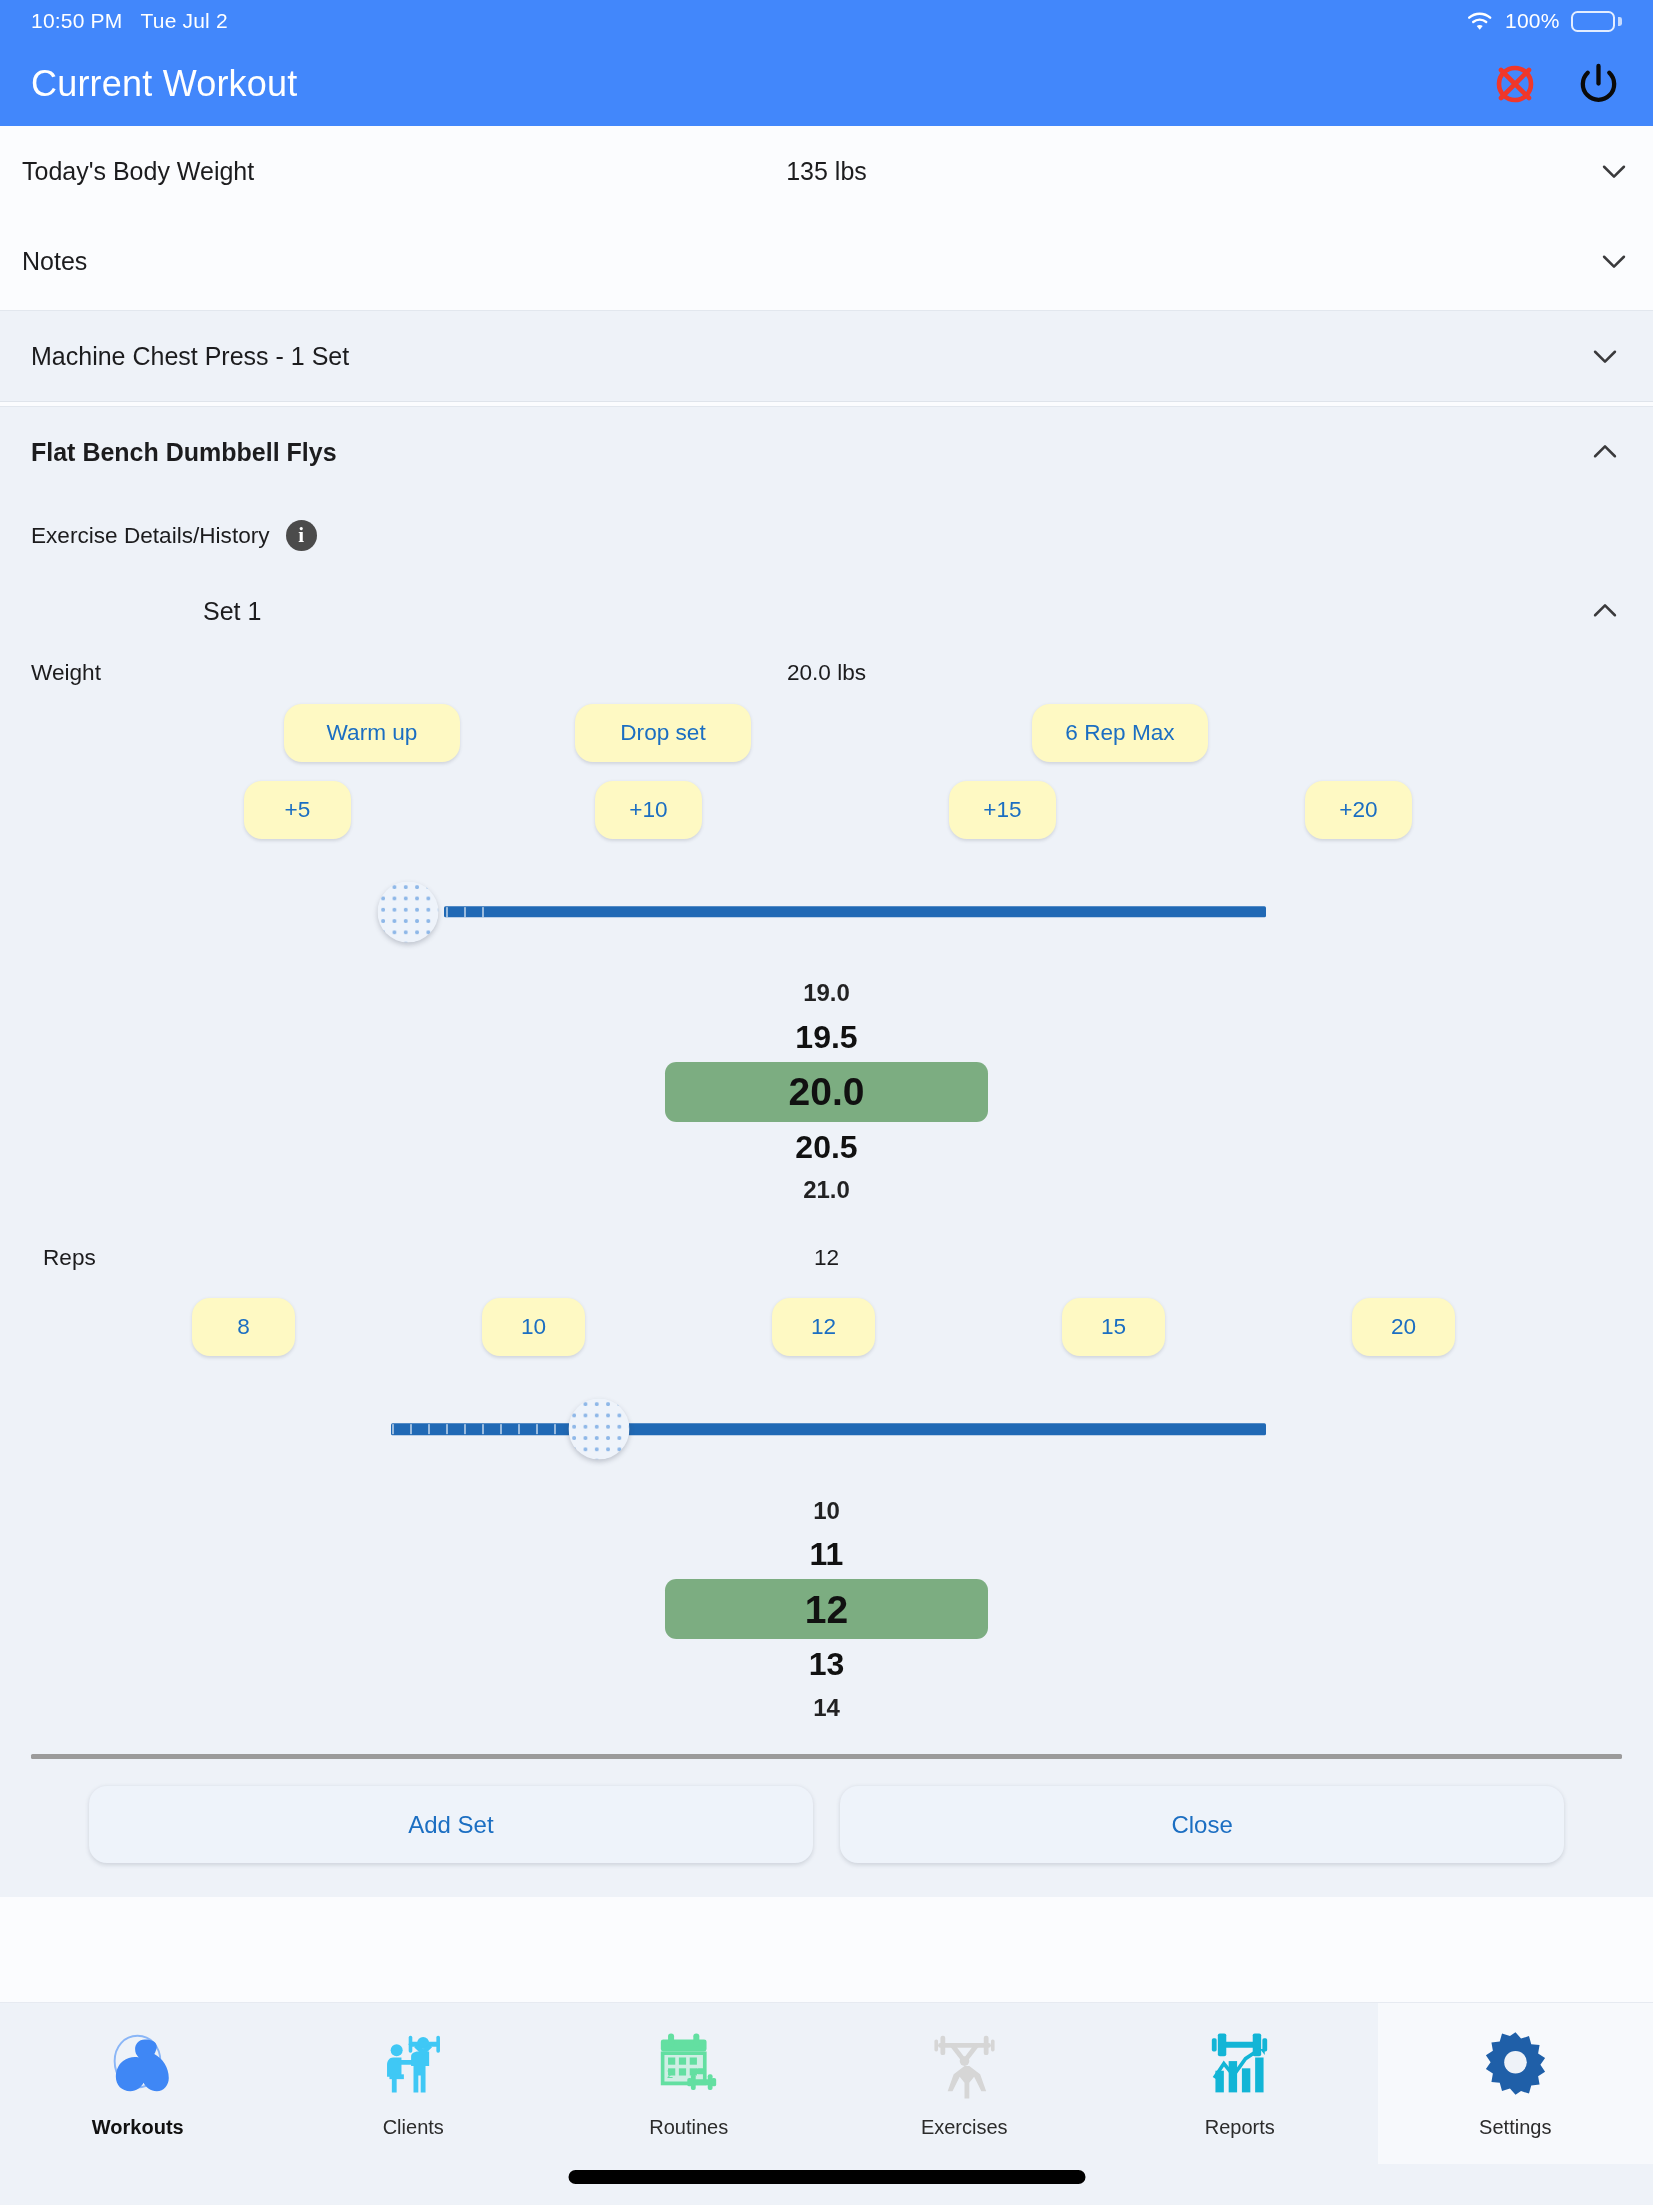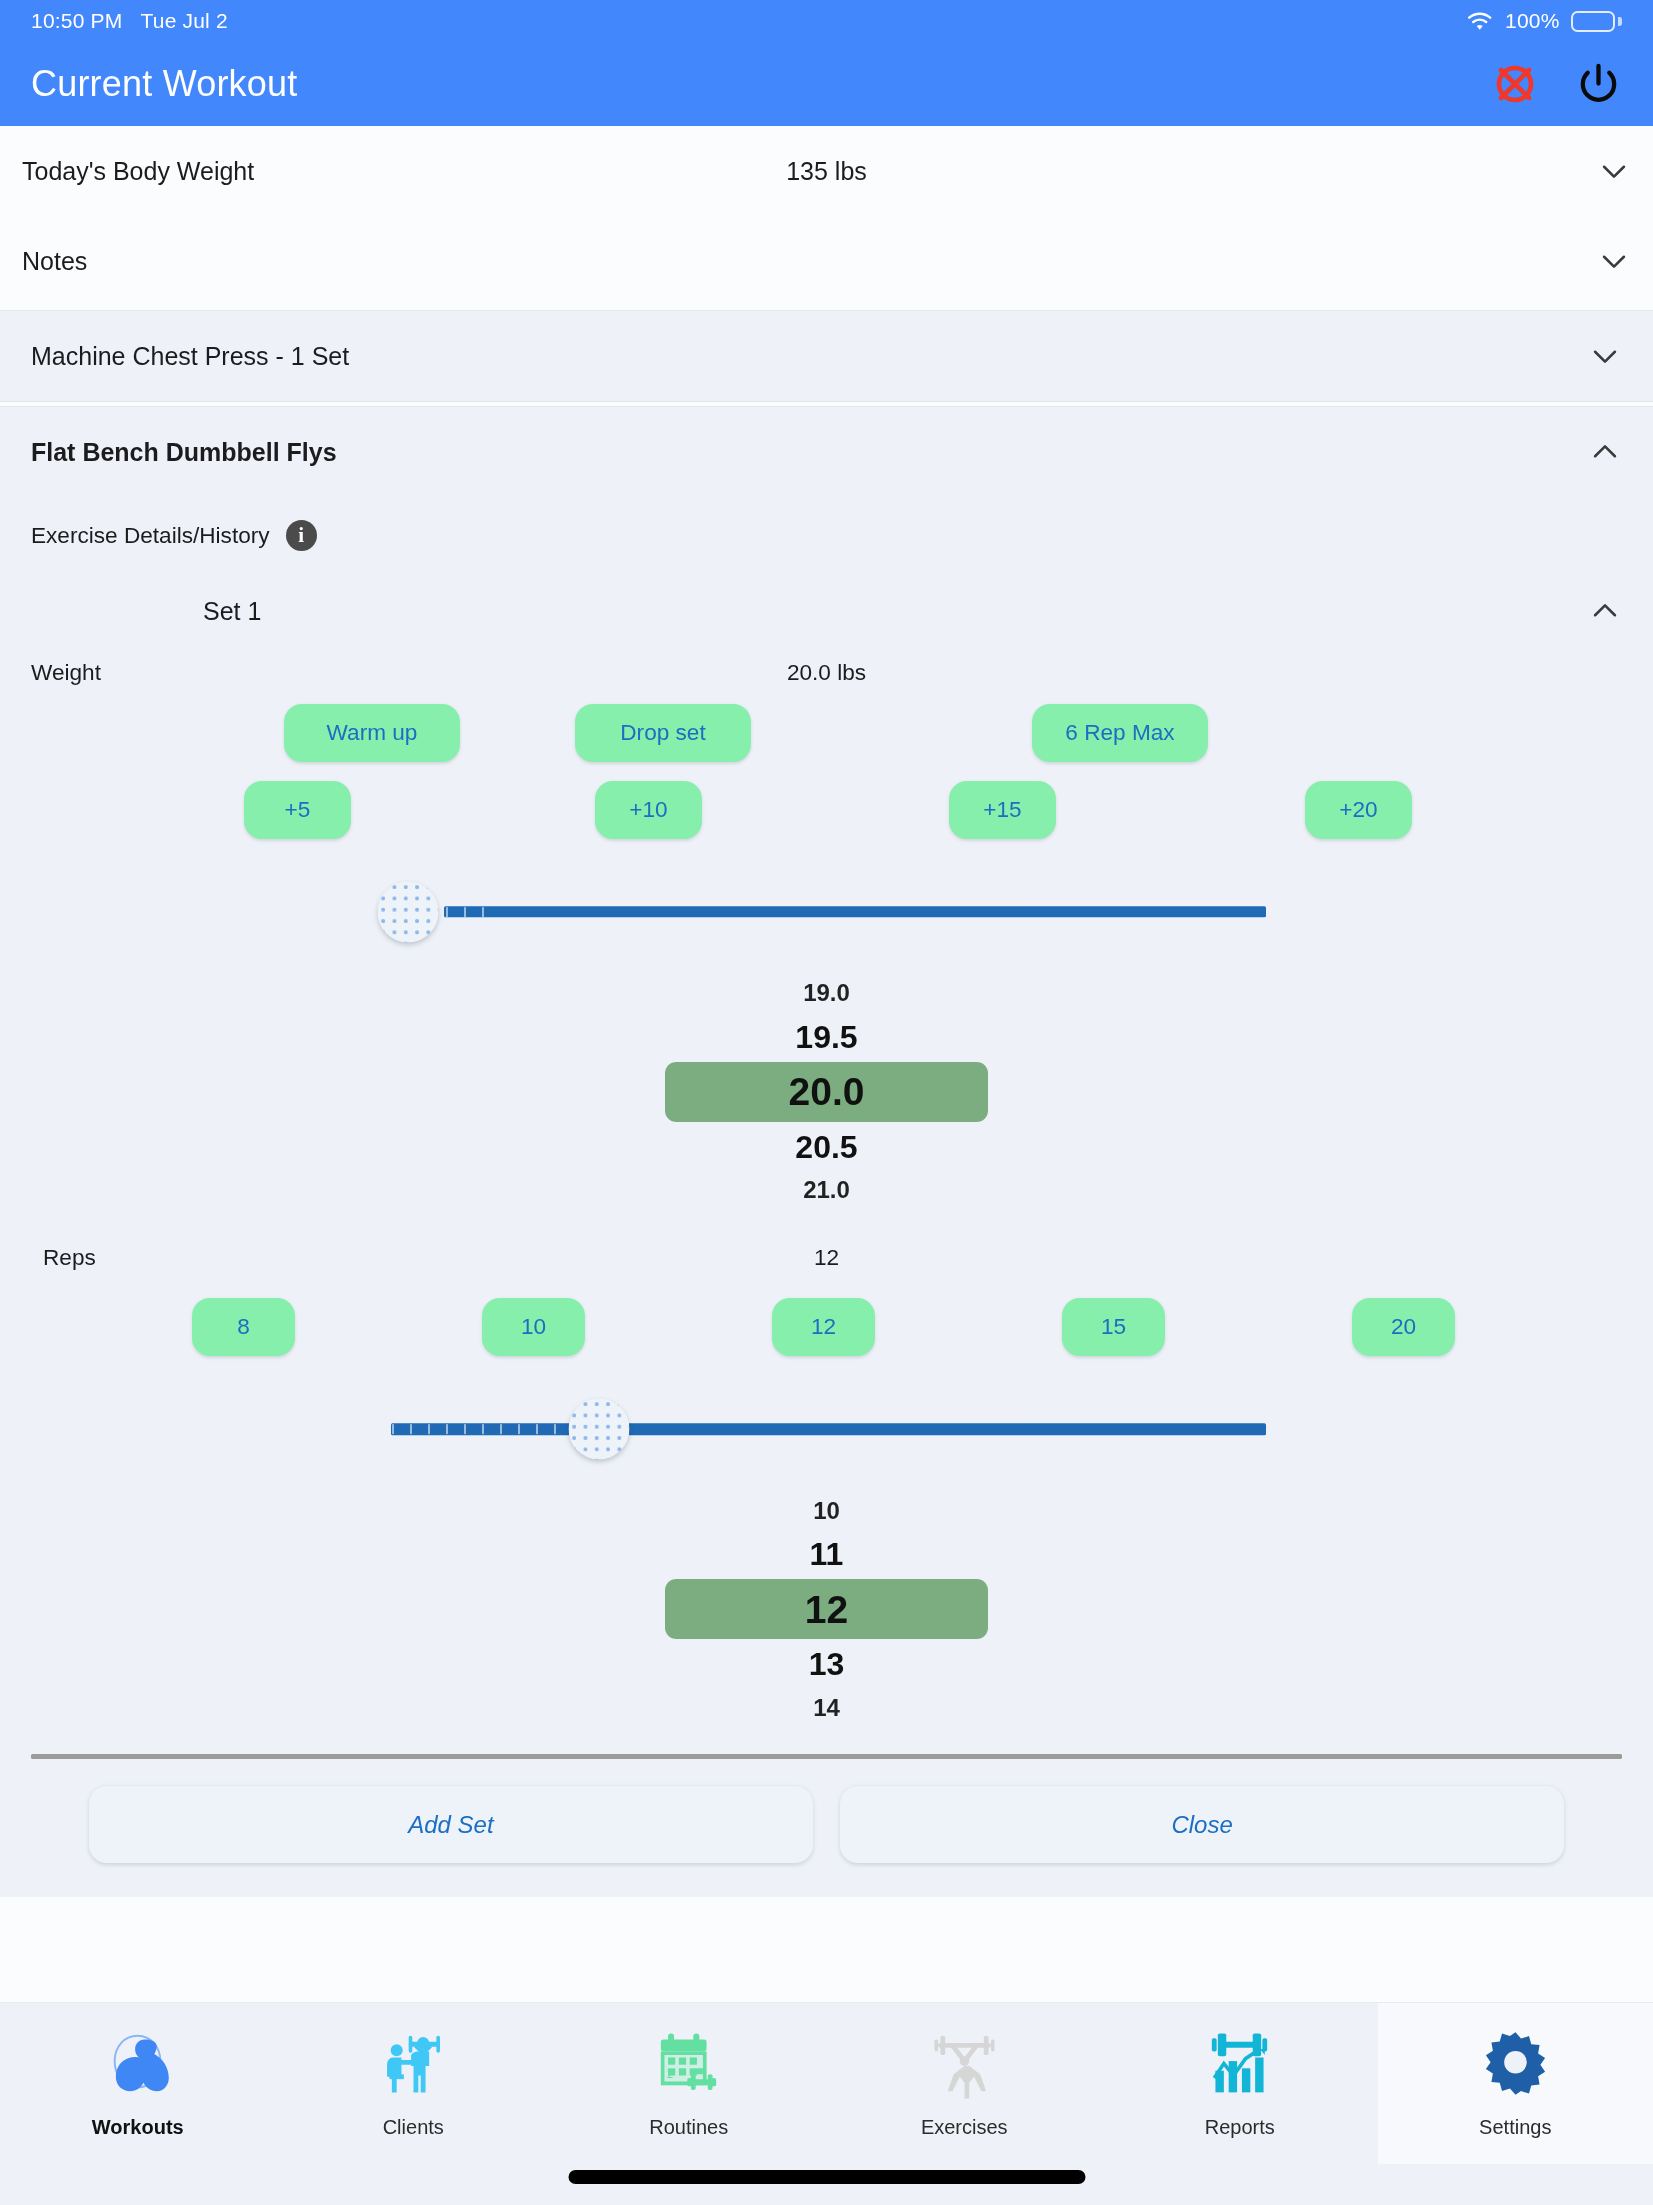--- a/index.html
+++ b/index.html
@@ -85,21 +85,21 @@
 
   .field-label-row{ position:relative; height:50px; padding:0 31px; display:flex; align-items:center; }
   .field-label-row .fl{ font-size:22.6px; color:#1c1c1e; }
   .field-label-row .fv{
     position:absolute;left:0;right:0;text-align:center;font-size:22.6px;color:#1c1c1e;
   }
 
   
   .chip-row{ display:flex; padding:0 31px; height:69px; align-items:center; }
   .chip{
-    background:#86efac; color:#1b6ec2; border-radius:18px;
+    background:#fef9c3; color:#1b6ec2; border-radius:18px;
     font-size:22.6px; display:flex; align-items:center; justify-content:center;
     box-shadow:0 1.6px 3.2px rgba(60,70,90,.16);
     height:58px; cursor:pointer; white-space:nowrap;
   }
   .chip-row.w-primary{ justify-content:flex-start; gap:0; padding-left:284px; }
   .chip-row.w-primary .chip{ width:176px; }
   .chip-row.w-primary .chip:nth-child(2){ margin-left:115px; }
   .chip-row.w-primary .chip:nth-child(3){ margin-left:281px; }
 
   .chip-row.w-inc{ padding-left:244px; margin-top:8px; }
@@ -146,21 +146,21 @@
     font-size:39px; height:60px; width:323px;
     background:#7cad81; border-radius:11.3px;
   }
 
   .divider{ height:4.8px; background:#9b9b9b; margin:27.4px 31px 0 31px; border-radius:1.6px; }
 
   .footer-btn-row{ display:flex; gap:27.4px; padding:27.4px 89px 27.4px 89px; }
   .wide-btn{
     flex:1; height:77px; background:#eef3fa; color:#1b6ec2;
     border-radius:18px; font-size:24px; display:flex; align-items:center;
-    justify-content:center; box-shadow:0 1.6px 4px rgba(60,70,90,.18); cursor:pointer;font-style:italic;
+    justify-content:center; box-shadow:0 1.6px 4px rgba(60,70,90,.18); cursor:pointer;
   }
 
   .addex-wrap{ background:#fbfcfe; padding:26px 18px 31px 18px; }
   .addex{
     height:86px; background:#eef3fa; color:#1b6ec2; border-radius:18px;
     font-size:24px; display:flex;align-items:center;justify-content:center;
     box-shadow:0 1.6px 4px rgba(60,70,90,.18); cursor:pointer;
   }
 
   

